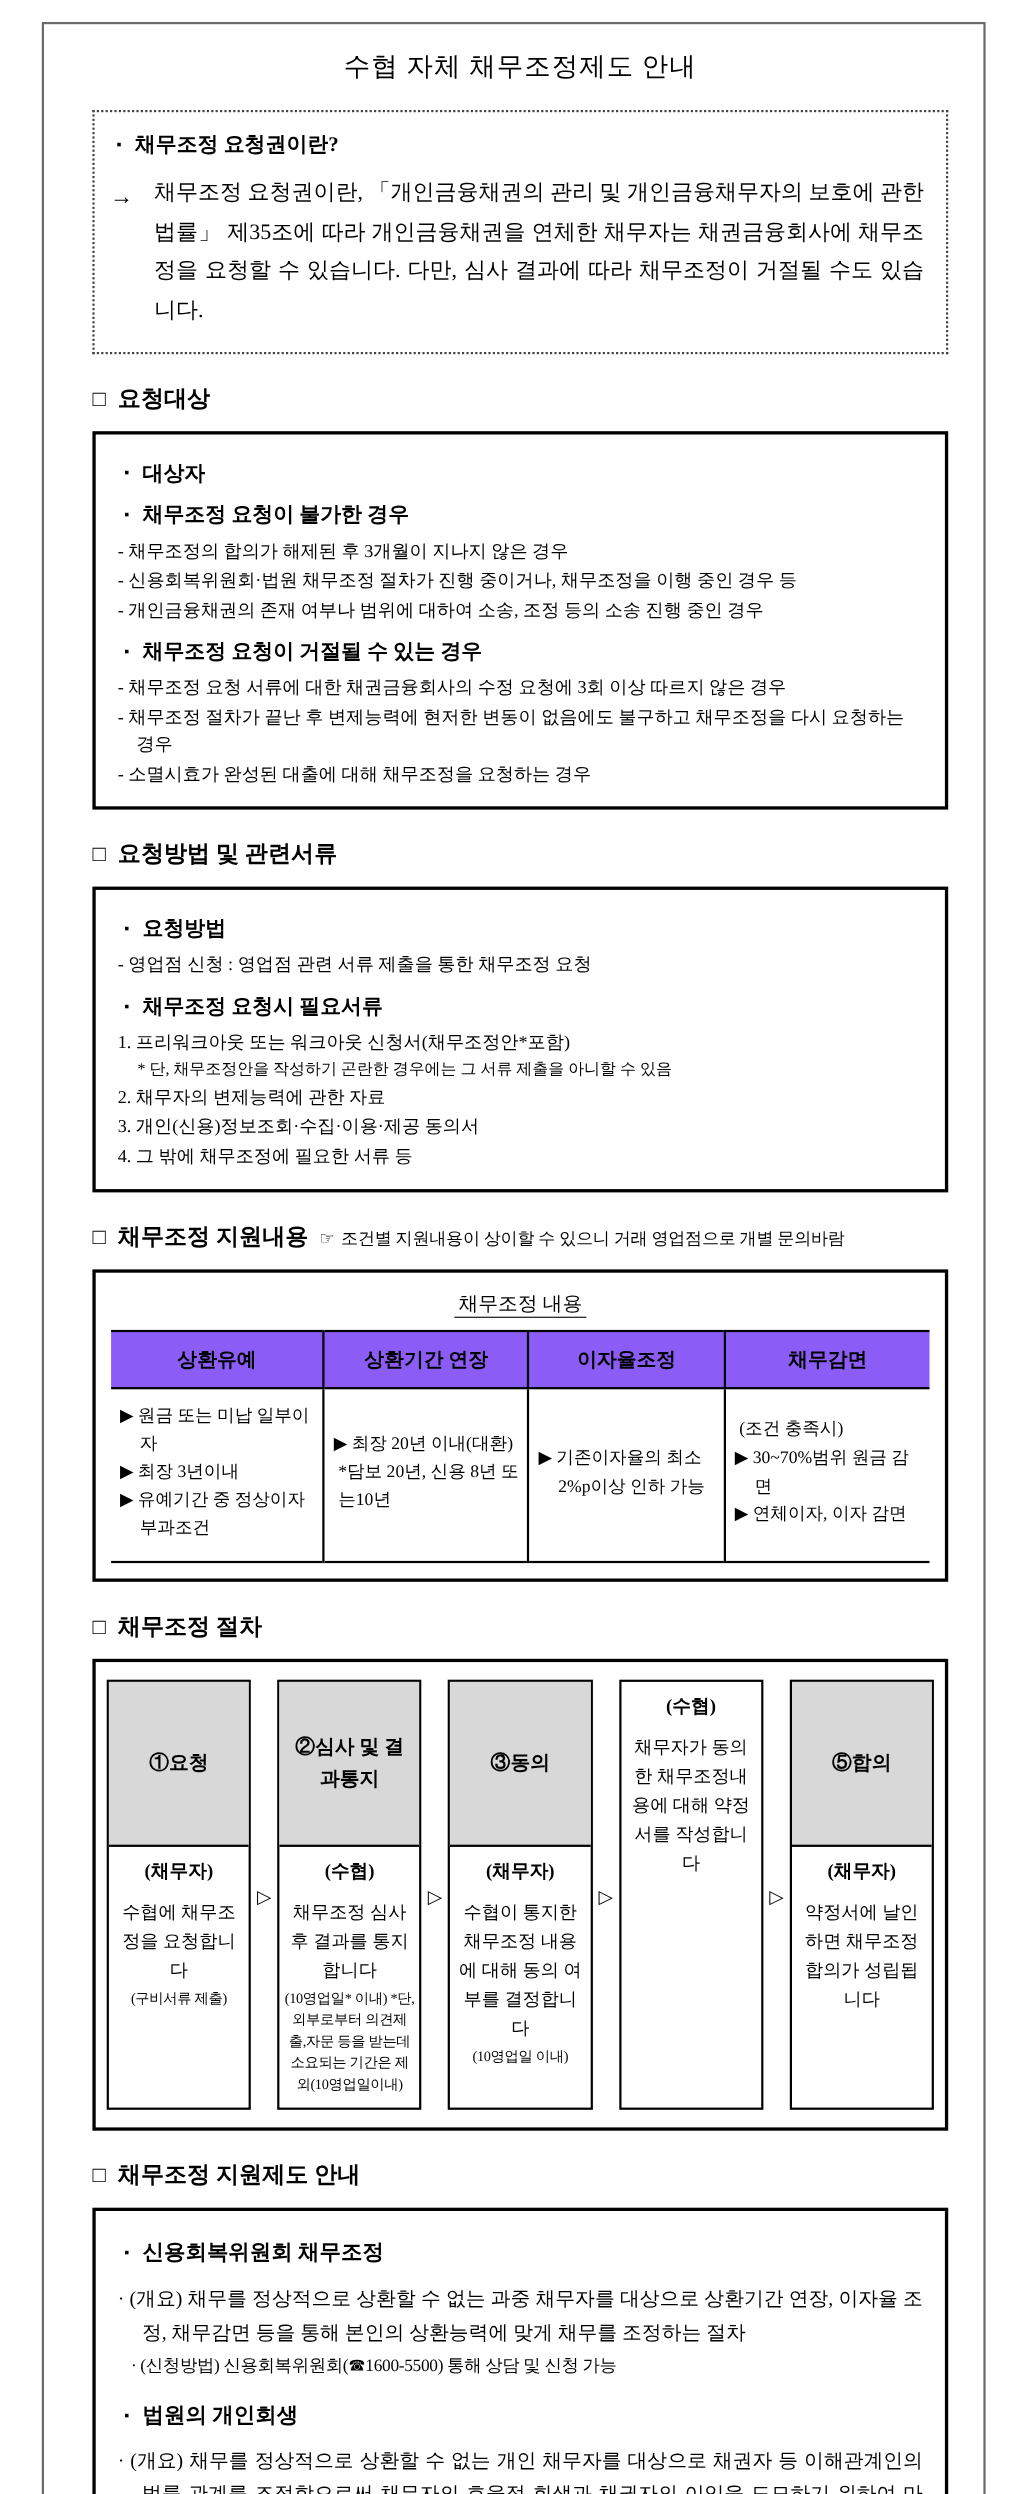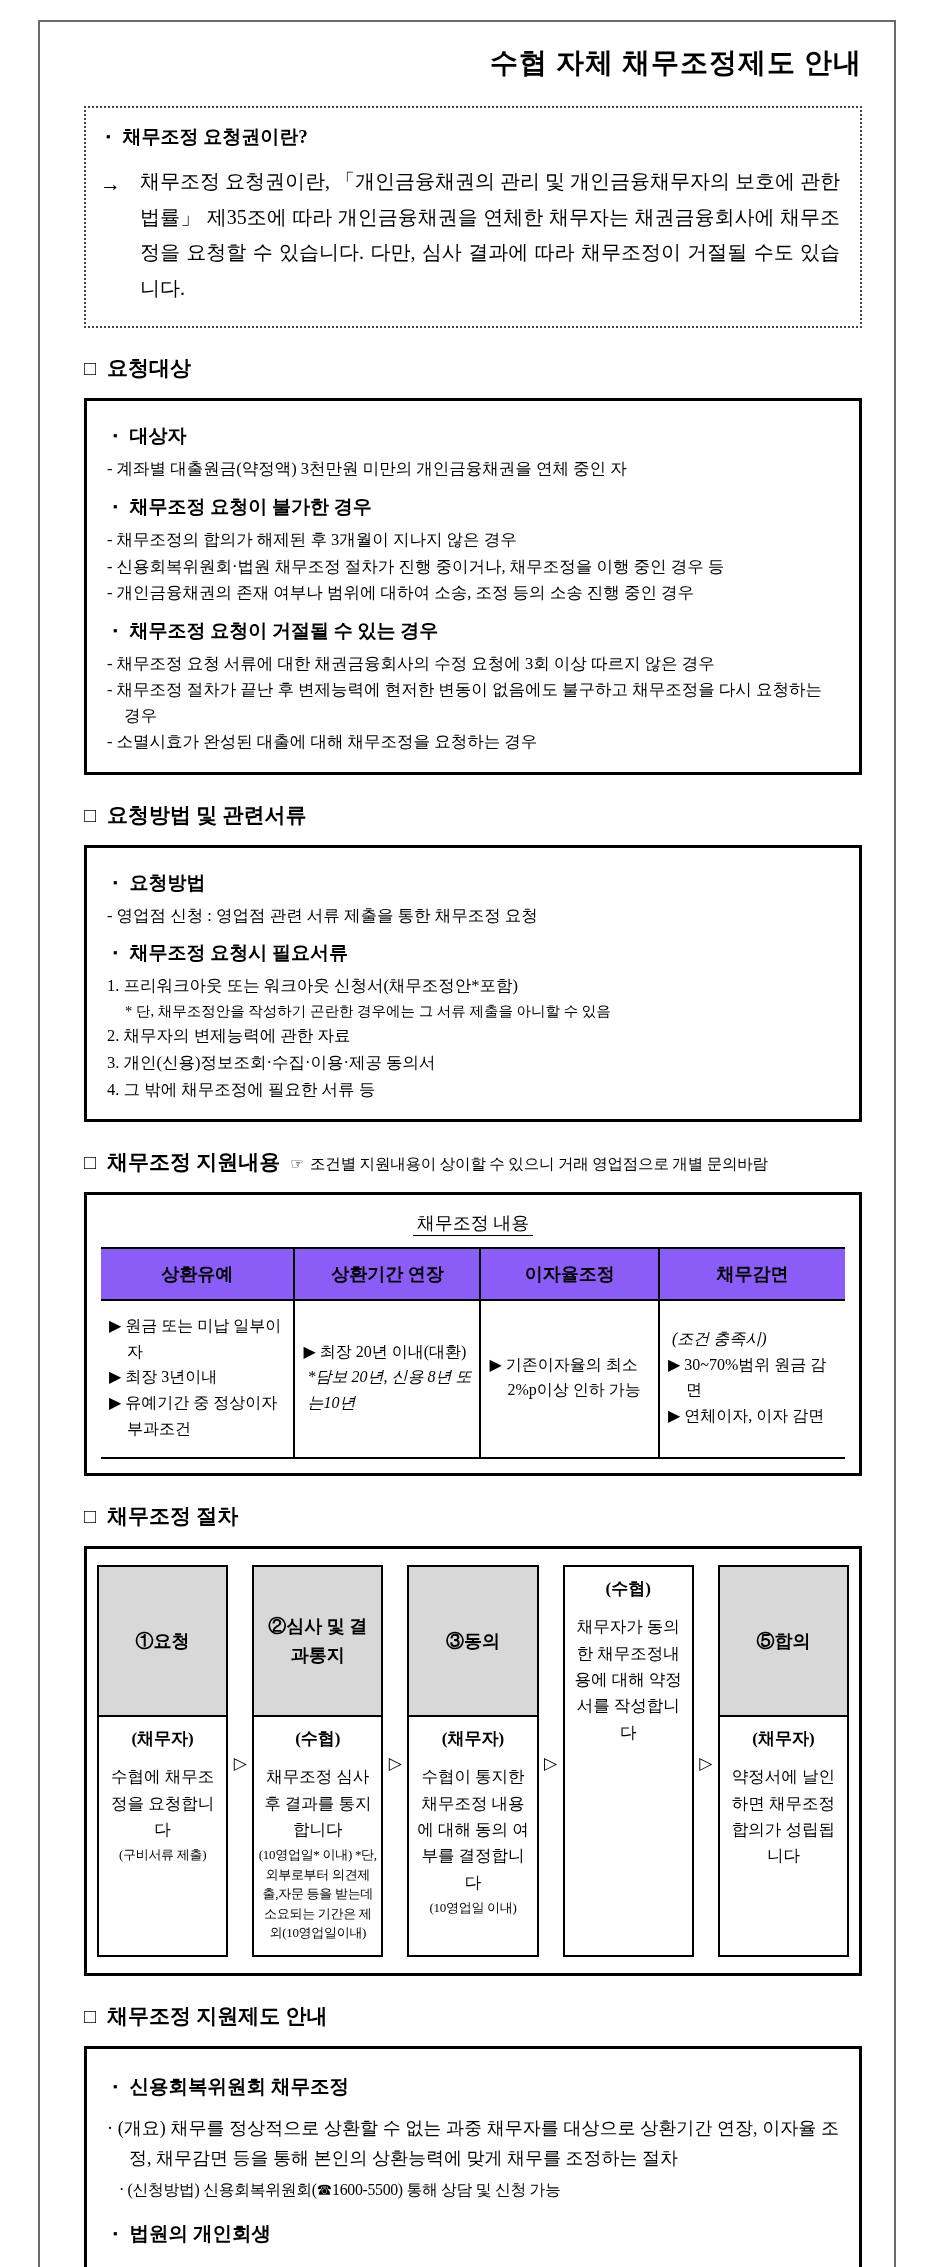--- a/index.html
+++ b/index.html
@@ -8,23 +8,23 @@
     font-family:"Liberation Serif","DejaVu Serif",serif;
     color:#000;
   }
   .page{
     margin:20px 36px 16px 38px;
     border:2px solid #6a6a6a;
     padding:10px 32px 24px 44px;
     background:#fff;
   }
   .title{
-    text-align:right;
-    font-size:28px;
-    font-weight:bold;
+    text-align:center;
+    font-size:24px;
+    font-weight:normal;
     letter-spacing:1px;
     margin:12px 0 24px;
   }
   
   .dotted-box{
     border:2px dotted #444;
     padding:16px 20px 20px 14px;
     margin-bottom:24px;
   }
   .sub-heading{font-size:19px;font-weight:bold;display:flex;align-items:baseline;}
@@ -60,21 +60,21 @@
   .tbl-caption{text-align:center;font-size:18px;margin:8px 0 12px;}
   .tbl-caption span{border-bottom:1.5px solid #000;padding:0 4px 2px;}
   table.dc{width:100%;border-collapse:collapse;border-top:2px solid #000;border-bottom:2px solid #000;}
   table.dc th{
     background:#8b5cf6;border-bottom:2px solid #000;
     padding:13px 4px;font-size:18px;font-weight:bold;
   }
   table.dc th + th, table.dc td + td{border-left:2px solid #000;}
   table.dc td{padding:12px 8px 16px;font-size:16px;line-height:1.6;vertical-align:middle;}
   .cell-item{padding-left:18px;text-indent:-18px;}
-  .cell-item.noind{padding-left:4px;text-indent:0;font-style:italic;}
+  .cell-item.noind{padding-left:4px;text-indent:0;}
   
   .flow-box{border:3px solid #000;padding:16px 10px;}
   .flow-row{display:flex;align-items:stretch;}
   .step{flex:1;border:2px solid #000;display:flex;flex-direction:column;background:#fff;}
   .step-head{
     height:148px;background:#d8d8d8;border-bottom:2px solid #000;
     display:flex;align-items:center;justify-content:center;
     text-align:center;font-weight:bold;font-size:18px;line-height:1.6;padding:0 10px;
   }
   .step-body{flex:1;text-align:center;padding:10px 4px 12px;min-height:180px;}
@@ -116,21 +116,20 @@
   <div class="sec-heading">
     <span class="box-sq">□</span>
     <span>요청대상</span>
   </div>
   <div class="thick-box">
     <div class="group">
       <div class="group-heading">
         <span class="sq">▪</span>
         <span>대상자</span>
       </div>
-      <div class="item">- 계좌별 대출원금(약정액) 3천만원 미만의 개인금융채권을 연체 중인 자</div>
     </div>
     <div class="group">
       <div class="group-heading">
         <span class="sq">▪</span>
         <span>채무조정 요청이 불가한 경우</span>
       </div>
       <div class="item">- 채무조정의 합의가 해제된 후 3개월이 지나지 않은 경우</div>
       <div class="item">- 신용회복위원회·법원 채무조정 절차가 진행 중이거나, 채무조정을 이행 중인 경우 등</div>
       <div class="item">- 개인금융채권의 존재 여부나 범위에 대하여 소송, 조정 등의 소송 진행 중인 경우</div>
     </div>

